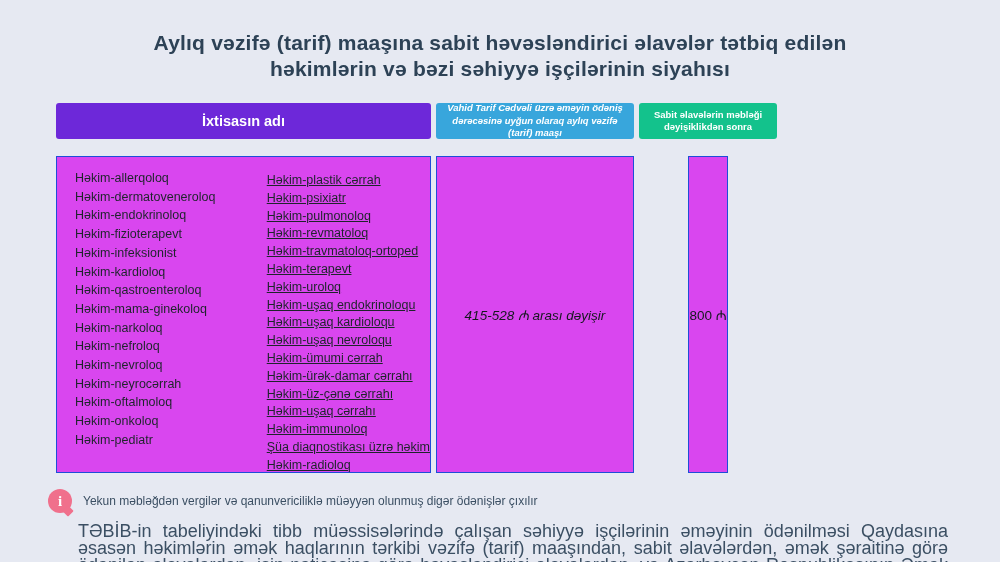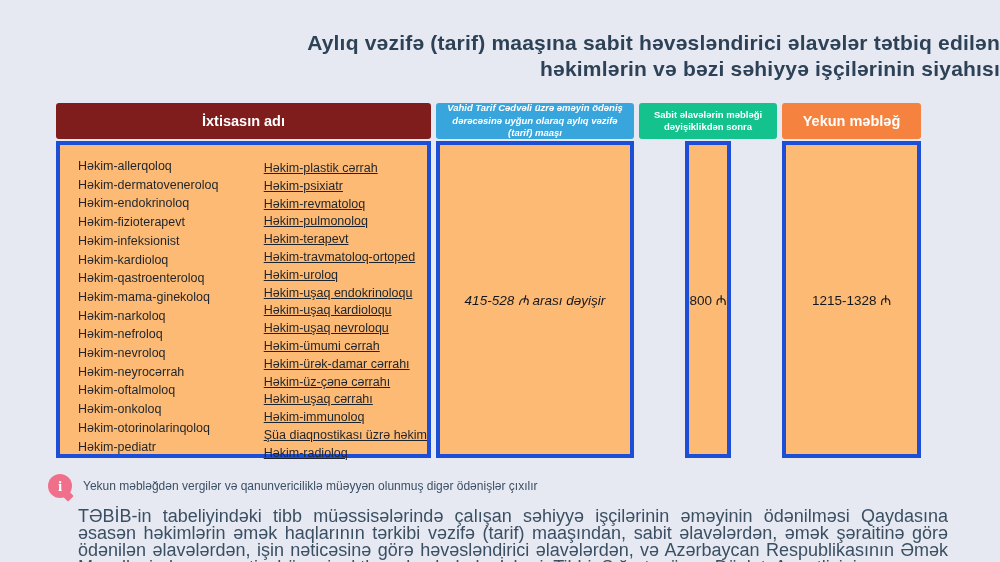--- a/index.html
+++ b/index.html
@@ -7,21 +7,21 @@
   body {
     background:#e6e9f2;
     font-family:"Liberation Sans", sans-serif;
     overflow:hidden;
   }
   .page { width:1000px; height:562px; position:relative; }
 
   
   .title {
     padding-top:30px;
-    text-align:right;
+    text-align:center;
     font-size:21px;
     font-weight:700;
     color:#2d4256;
     line-height:26px;
     letter-spacing:.2px;
   }
 
   
   .table-wrap {
     width:888px;
@@ -41,22 +41,23 @@
     font-weight:700;
     display:flex;
     align-items:center;
     justify-content:center;
     text-align:center;
   }
   .col-header.large { font-size:14.5px; }
   .col-header.small { font-size:9.5px; line-height:12.5px; padding:0 8px; }
   .col-body {
     height:317px;
-    background:#fdba74;
-    border:4px solid #1d4ed8;
+    background:#d946ef;
+    border:1px solid #1d4ed8;
+    margin-top:15px;
   }
   .col-1 .col-body { display:flex; padding:12px 0 0 18px; }
   .spec-list-1 { width:197px; }
   .spec-list-2 { flex:1; padding-top:3px; }
   .spec-item { font-size:12.5px; color:#1e242b; white-space:nowrap; }
   .spec-list-1 .spec-item { line-height:18.7px; }
   .spec-list-2 .spec-item { line-height:17.8px;text-decoration:underline; }
   .value-body {
     display:flex;
     align-items:center;
@@ -106,47 +107,46 @@
 <div class="page">
 
   <h1 class="title">
     <span>Aylıq vəzifə (tarif) maaşına sabit həvəsləndirici əlavələr tətbiq edilən</span><br>
     <span>həkimlərin və bəzi səhiyyə işçilərinin siyahısı</span>
   </h1>
 
   <div class="table-wrap">
 
     <div class="col col-1">
-      <div class="col-header large" style="background-color: #7f1d1d;">İxtisasın adı</div>
+      <div class="col-header large" style="background-color: #6d28d9;">İxtisasın adı</div>
       <div class="col-body">
         <div class="spec-list-1">
             <div class="spec-item">Həkim-allerqoloq</div>
             <div class="spec-item">Həkim-dermatoveneroloq</div>
             <div class="spec-item">Həkim-endokrinoloq</div>
             <div class="spec-item">Həkim-fizioterapevt</div>
             <div class="spec-item">Həkim-infeksionist</div>
             <div class="spec-item">Həkim-kardioloq</div>
             <div class="spec-item">Həkim-qastroenteroloq</div>
             <div class="spec-item">Həkim-mama-ginekoloq</div>
             <div class="spec-item">Həkim-narkoloq</div>
             <div class="spec-item">Həkim-nefroloq</div>
             <div class="spec-item">Həkim-nevroloq</div>
             <div class="spec-item">Həkim-neyrocərrah</div>
             <div class="spec-item">Həkim-oftalmoloq</div>
             <div class="spec-item">Həkim-onkoloq</div>
-            <div class="spec-item">Həkim-otorinolarinqoloq</div>
             <div class="spec-item">Həkim-pediatr</div>
           </div>
         <div class="spec-list-2">
             <div class="spec-item">Həkim-plastik cərrah</div>
             <div class="spec-item">Həkim-psixiatr</div>
+            <div class="spec-item">Həkim-pulmonoloq</div>
             <div class="spec-item">Həkim-revmatoloq</div>
-            <div class="spec-item">Həkim-pulmonoloq</div>
+            <div class="spec-item">Həkim-travmatoloq-ortoped</div>
             <div class="spec-item">Həkim-terapevt</div>
-            <div class="spec-item">Həkim-travmatoloq-ortoped</div>
             <div class="spec-item">Həkim-uroloq</div>
             <div class="spec-item">Həkim-uşaq endokrinoloqu</div>
             <div class="spec-item">Həkim-uşaq kardioloqu</div>
             <div class="spec-item">Həkim-uşaq nevroloqu</div>
             <div class="spec-item">Həkim-ümumi cərrah</div>
             <div class="spec-item">Həkim-ürək-damar cərrahı</div>
             <div class="spec-item">Həkim-üz-çənə cərrahı</div>
             <div class="spec-item">Həkim-uşaq cərrahı</div>
             <div class="spec-item">Həkim-immunoloq</div>
             <div class="spec-item">Şüa diaqnostikası üzrə həkim</div>
@@ -158,24 +158,20 @@
     <div class="col col-2">
       <div class="col-header small" style="background-color: rgb(56, 166, 220);">Vahid Tarif Cədvəli üzrə əməyin ödəniş dərəcəsinə uyğun olaraq aylıq vəzifə (tarif) maaşı</div>
       <div class="col-body value-body">415-528 ₼ arası dəyişir</div>
     </div>
 
     <div class="col col-3">
       <div class="col-header small" style="background-color: rgb(19, 194, 140);">Sabit əlavələrin məbləği dəyişiklikdən sonra</div>
       <div class="col-body value-body">800 ₼</div>
     </div>
 
-    <div class="col col-4">
-      <div class="col-header large" style="background-color: rgb(245, 130, 62);">Yekun məbləğ</div>
-      <div class="col-body value-body">1215-1328 ₼</div>
-    </div>
 
   </div>
 
   <div class="footer">
     <div class="note-row">
       <div class="info-icon">
         <span>i</span>
       </div>
       <div class="note-text">Yekun məbləğdən vergilər və qanunvericiliklə müəyyən olunmuş digər ödənişlər çıxılır</div>
     </div>

